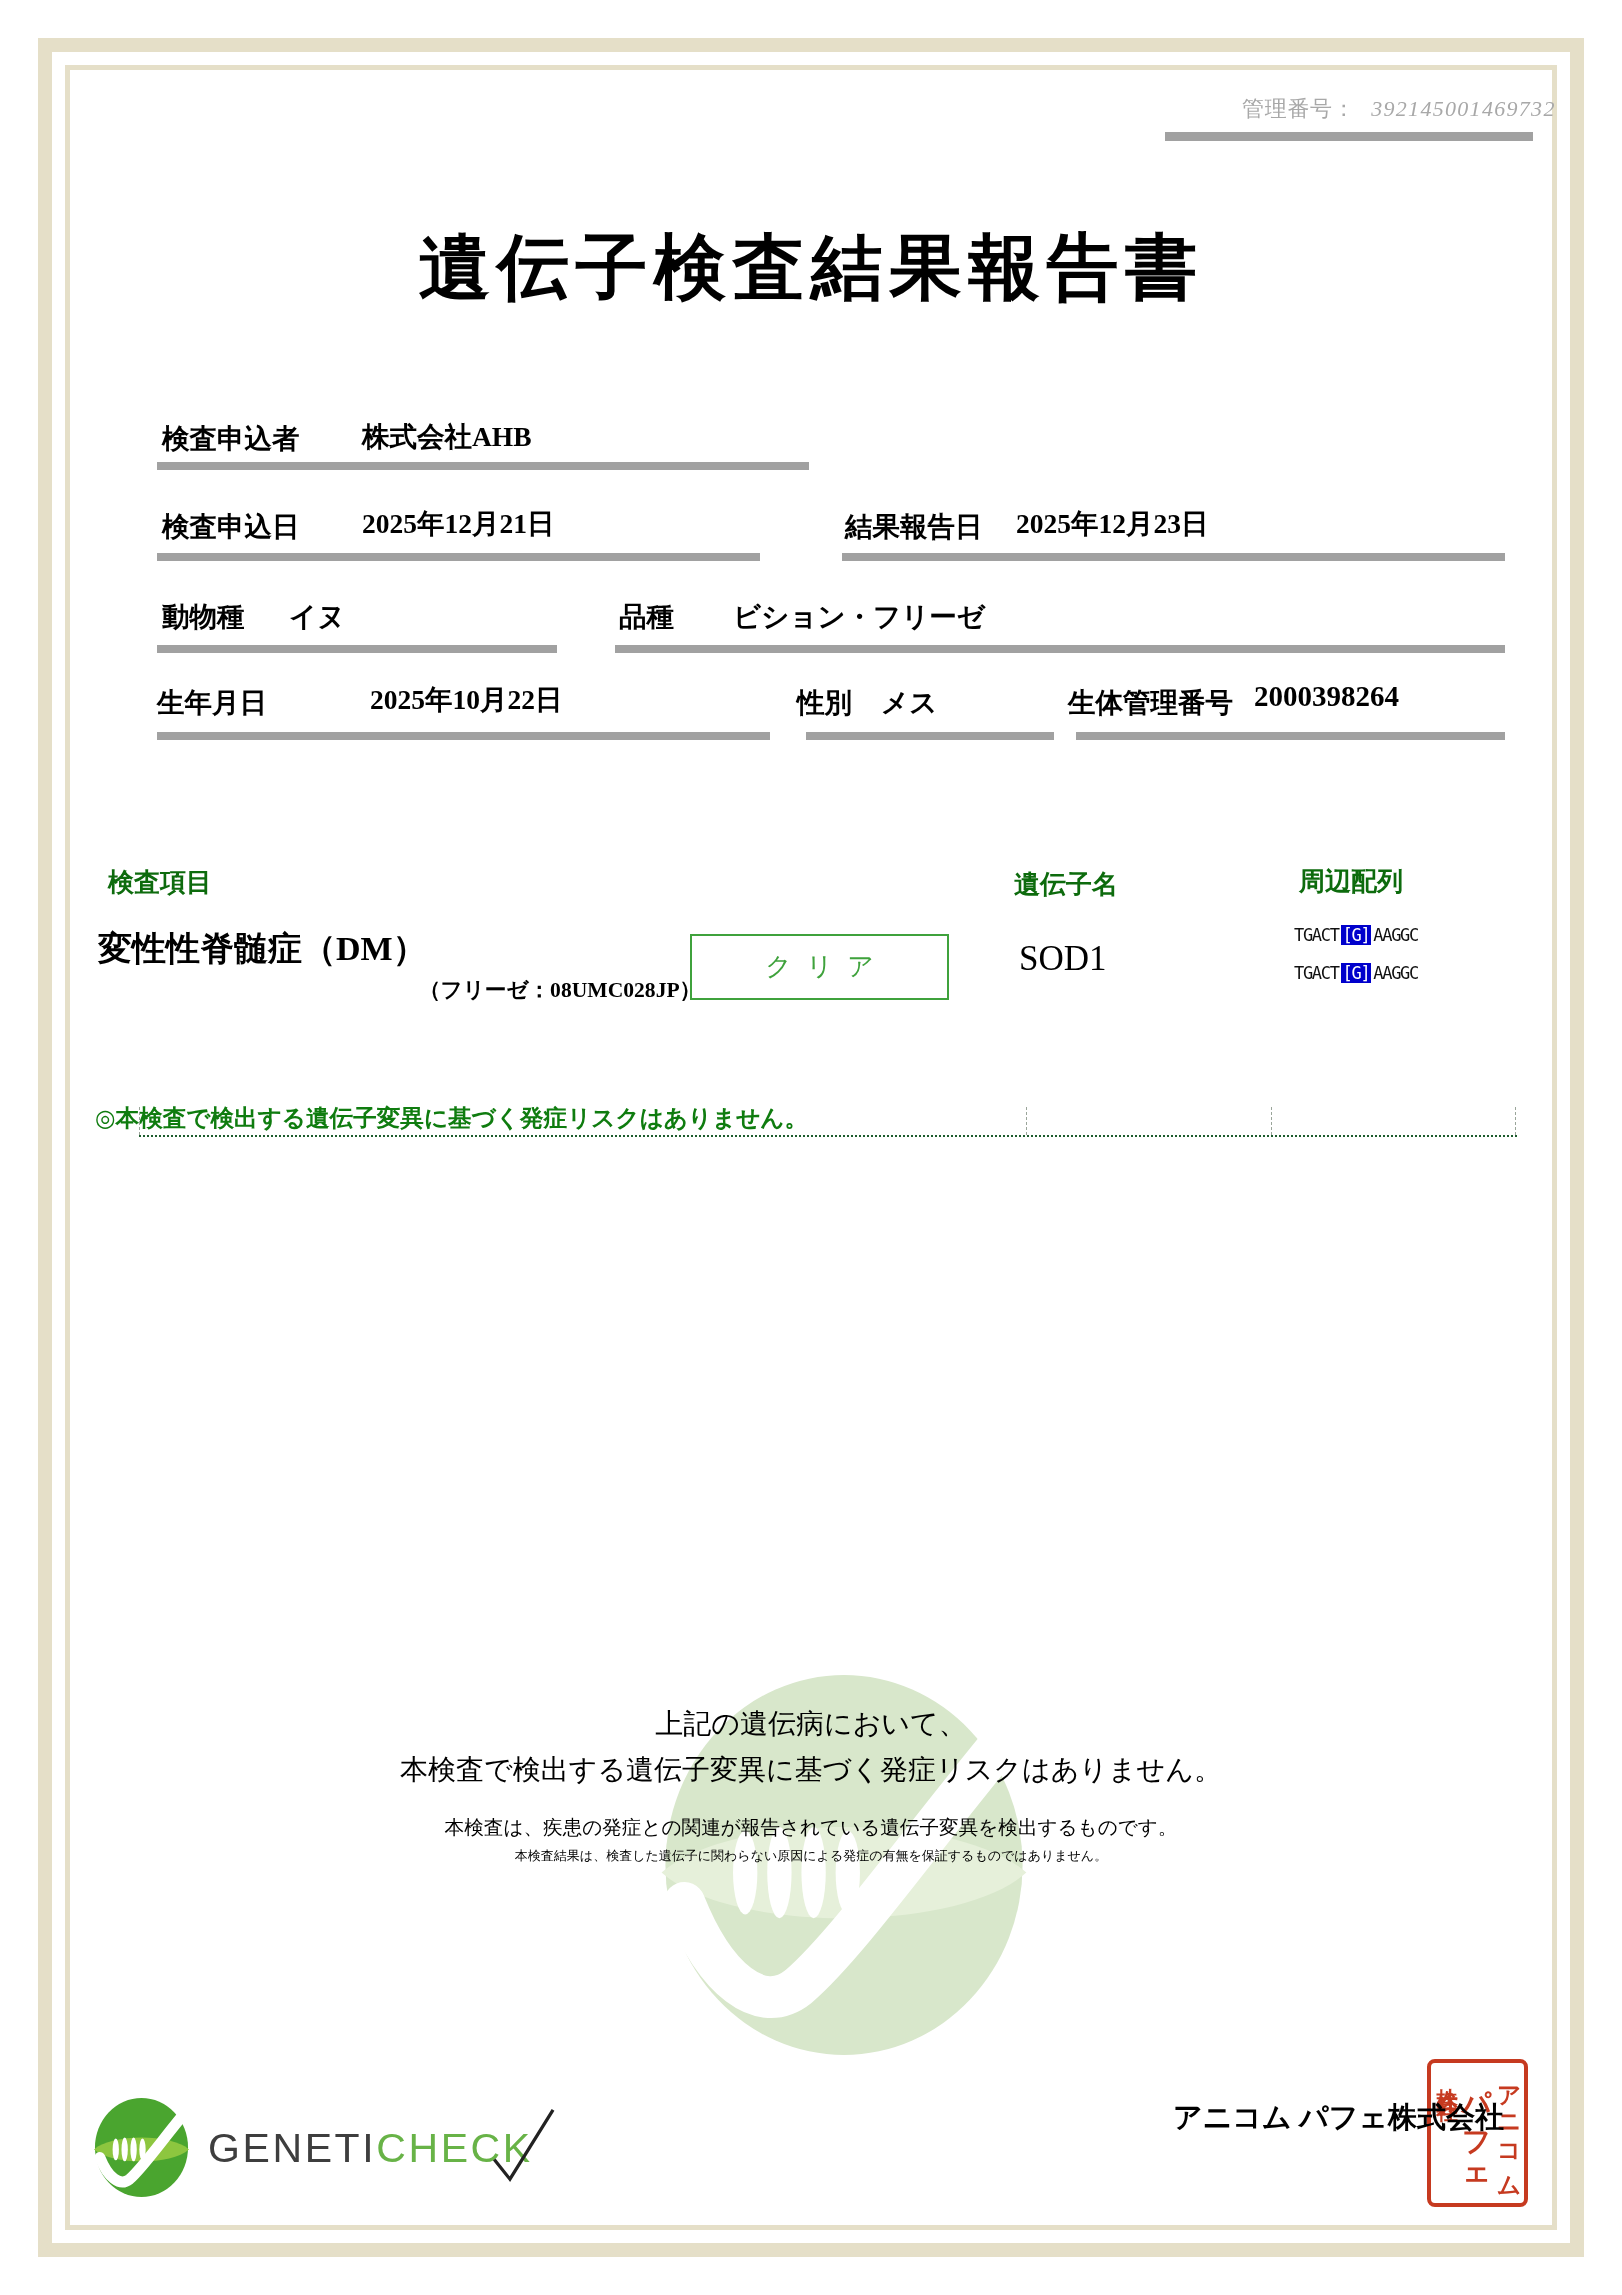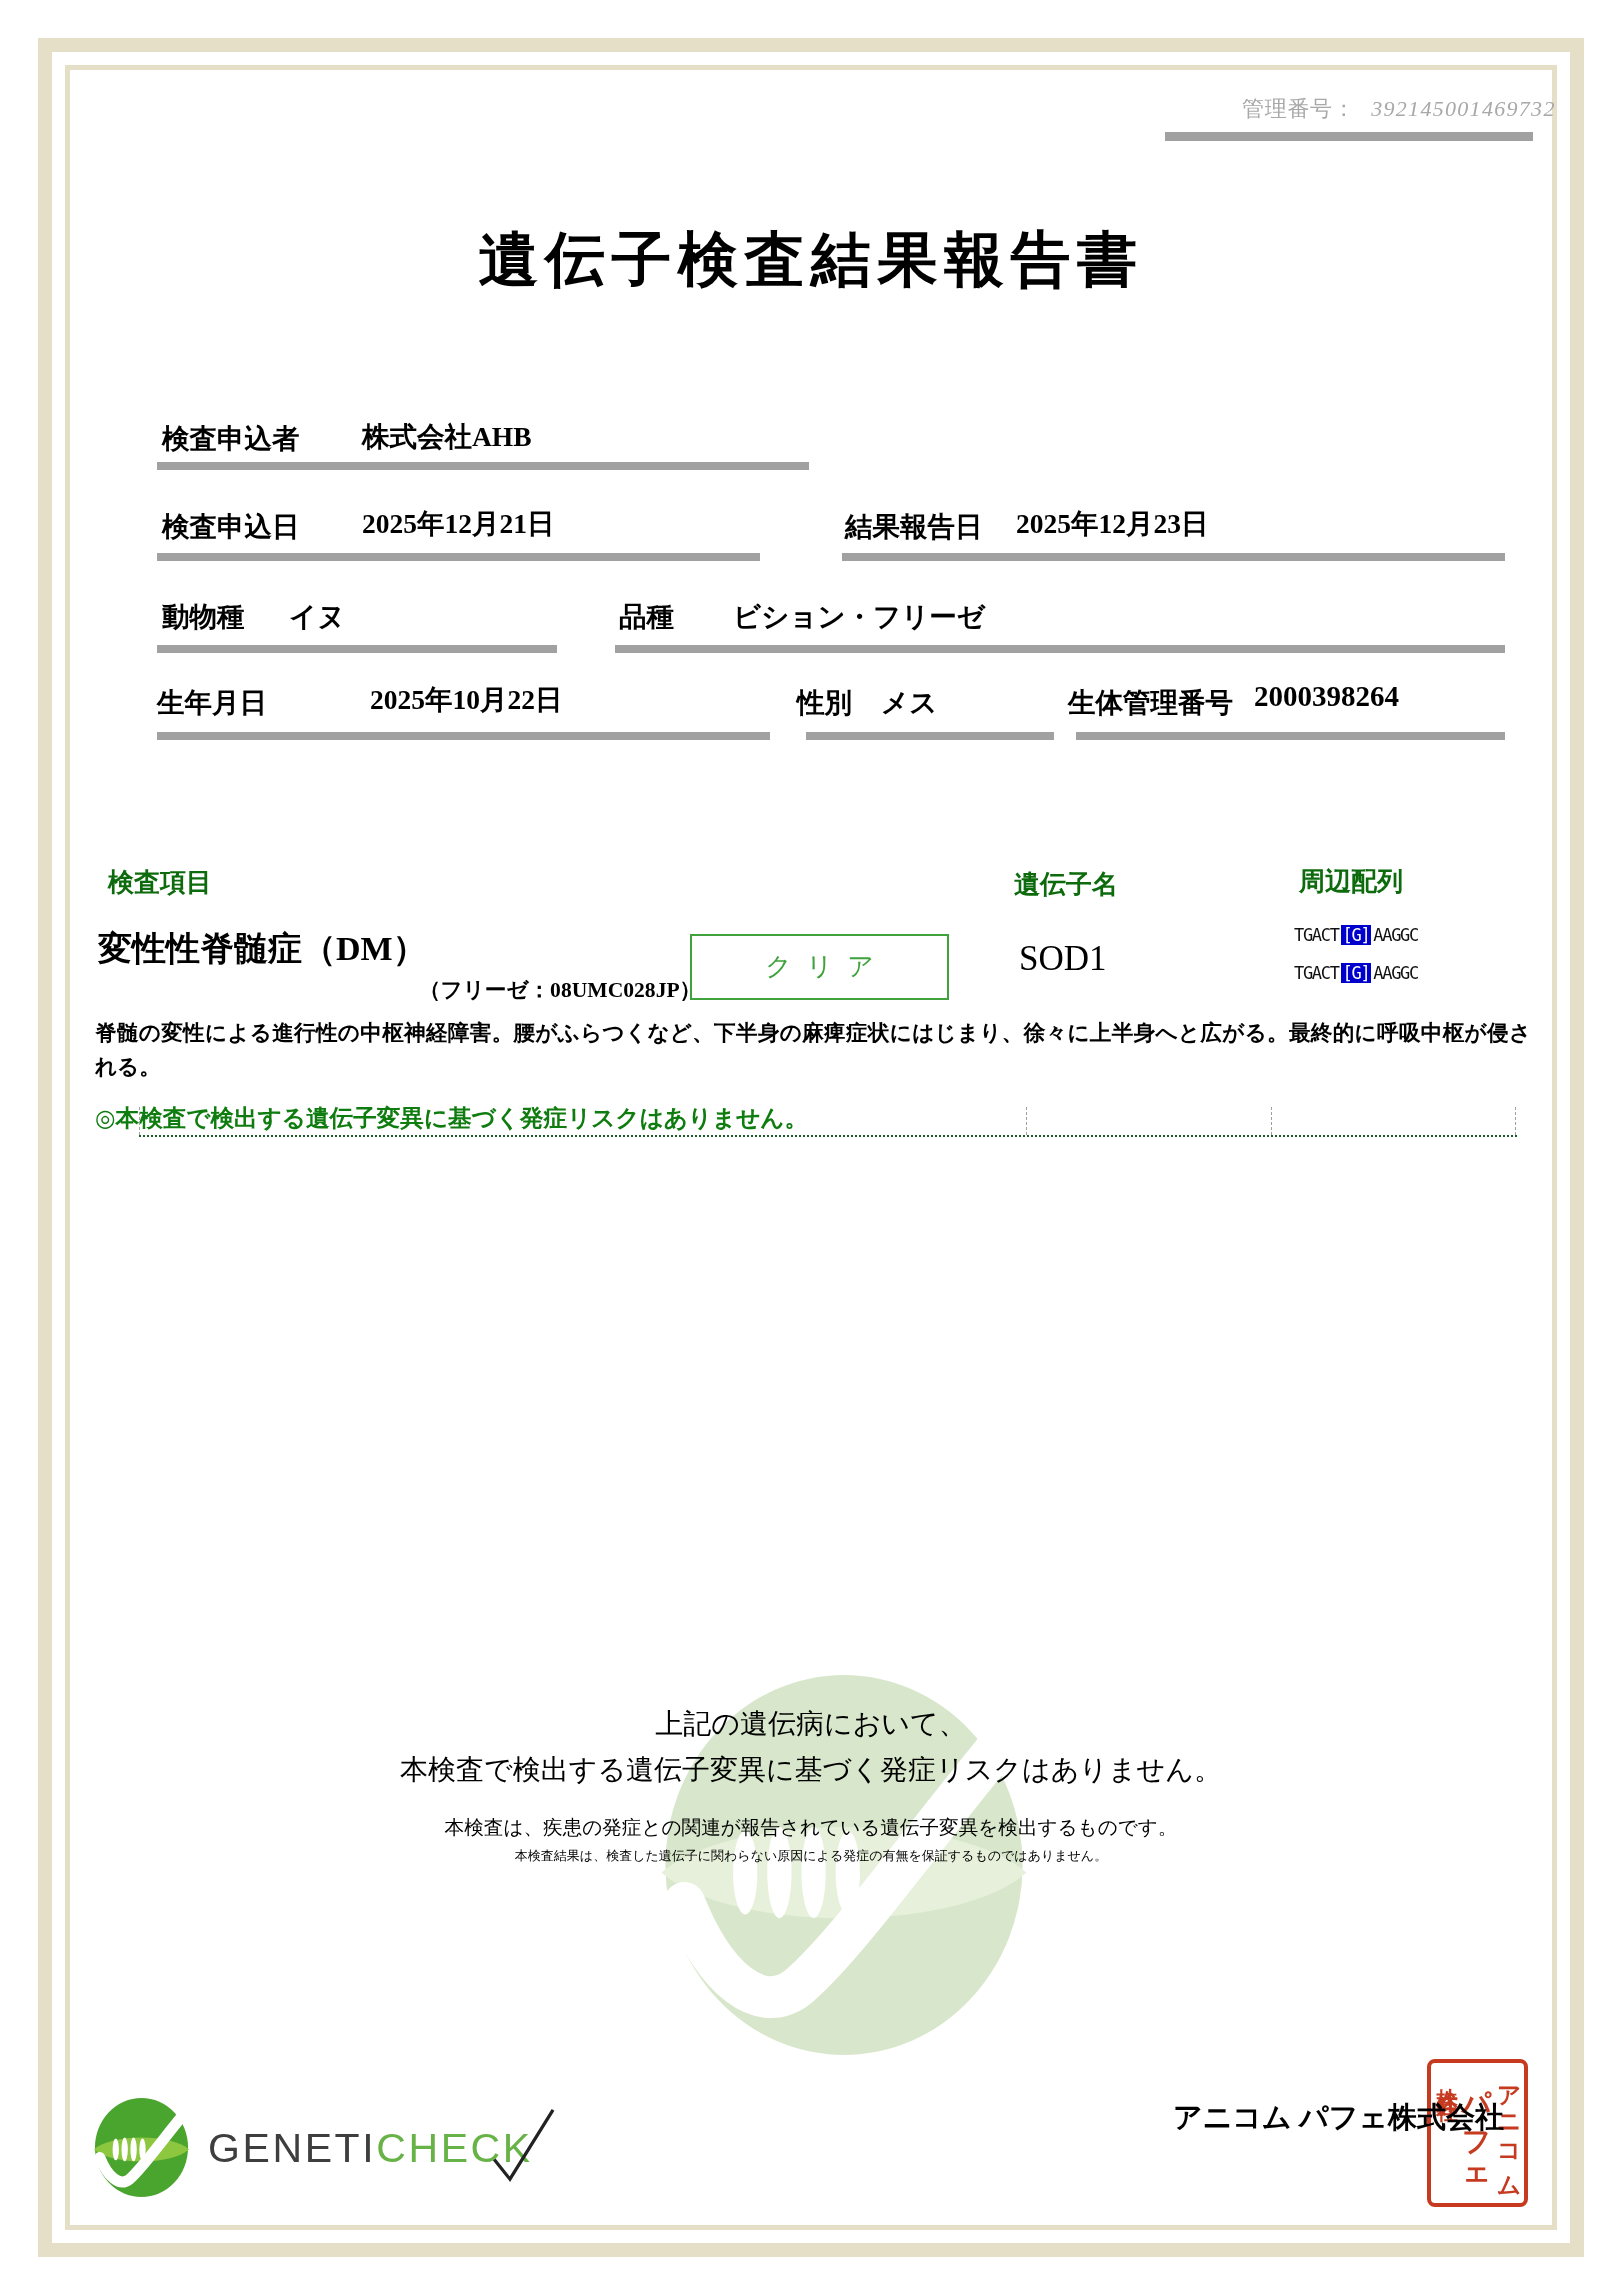--- a/index.html
+++ b/index.html
@@ -14,21 +14,21 @@
   .serif{font-family:"Liberation Serif","DejaVu Serif",serif;}
   .sans{font-family:"Liberation Sans","DejaVu Sans",sans-serif;}
   .bar{position:absolute;height:7.9px;background:#a1a1a1;}
 
   
   #ctrl-line{top:94px;left:1242px;font-size:22px;color:#a8a8a8;letter-spacing:0.7px;}
   #ctrl-line .num{margin-left:15.7px;letter-spacing:1.3px;font-style:italic;}
   #ctrl-bar{top:132px;left:1165px;width:368px;height:8.5px;}
 
   
-  #title{top:220px;left:0;width:1622px;text-align:center;font-size:60px;font-weight:bold;letter-spacing:6.5px;color:#000;}
+  #title{top:220px;left:0;width:1622px;text-align:center;font-size:72px;font-weight:bold;letter-spacing:6.5px;color:#000;}
 
   
   .lbl,.val{font-size:27.5px;font-weight:bold;color:#000;line-height:1;}
   #f-applicant-l{top:425px;left:162px;} #f-applicant-v{top:423px;left:362px;}
   #bar-r1a{top:462px;left:157px;width:652px;}
   #f-appdate-l{top:513px;left:162px;} #f-appdate-v{top:510px;left:362px;}
   #bar-r2a{top:553px;left:157px;width:603px;}
   #f-repdate-l{top:513px;left:845px;} #f-repdate-v{top:510px;left:1016px;}
   #bar-r2b{top:553px;left:842px;width:663px;}
   #f-species-l{top:603px;left:162px;} #f-species-v{top:603px;left:289px;}
@@ -161,21 +161,20 @@
 
   <div class="abs serif" id="gene-name">SOD1</div>
 
   <div class="abs seq" id="seq1">
     <span>TGACT</span><span class="mut">[G]</span><span>AAGGC</span>
   </div>
   <div class="abs seq" id="seq2">
     <span>TGACT</span><span class="mut">[G]</span><span>AAGGC</span>
   </div>
 
-  <div class="abs serif" id="desc">脊髄の変性による進行性の中枢神経障害。腰がふらつくなど、下半身の麻痺症状にはじまり、徐々に上半身へと広がる。最終的に呼吸中枢が侵される。</div>
   <div class="abs serif" id="risk">◎本検査で検出する遺伝子変異に基づく発症リスクはありません。</div>
 
   <div class="vdash" id="vd1"></div>
   <div class="vdash" id="vd2"></div>
   <div class="vdash" id="vd3"></div>
   <div class="vdash" id="vd4"></div>
   <div id="dot-h"></div>
 
   <div class="abs sans center-line" id="sum1">上記の遺伝病において、</div>
   <div class="abs sans center-line" id="dis1">本検査は、疾患の発症との関連が報告されている遺伝子変異を検出するものです。</div>

